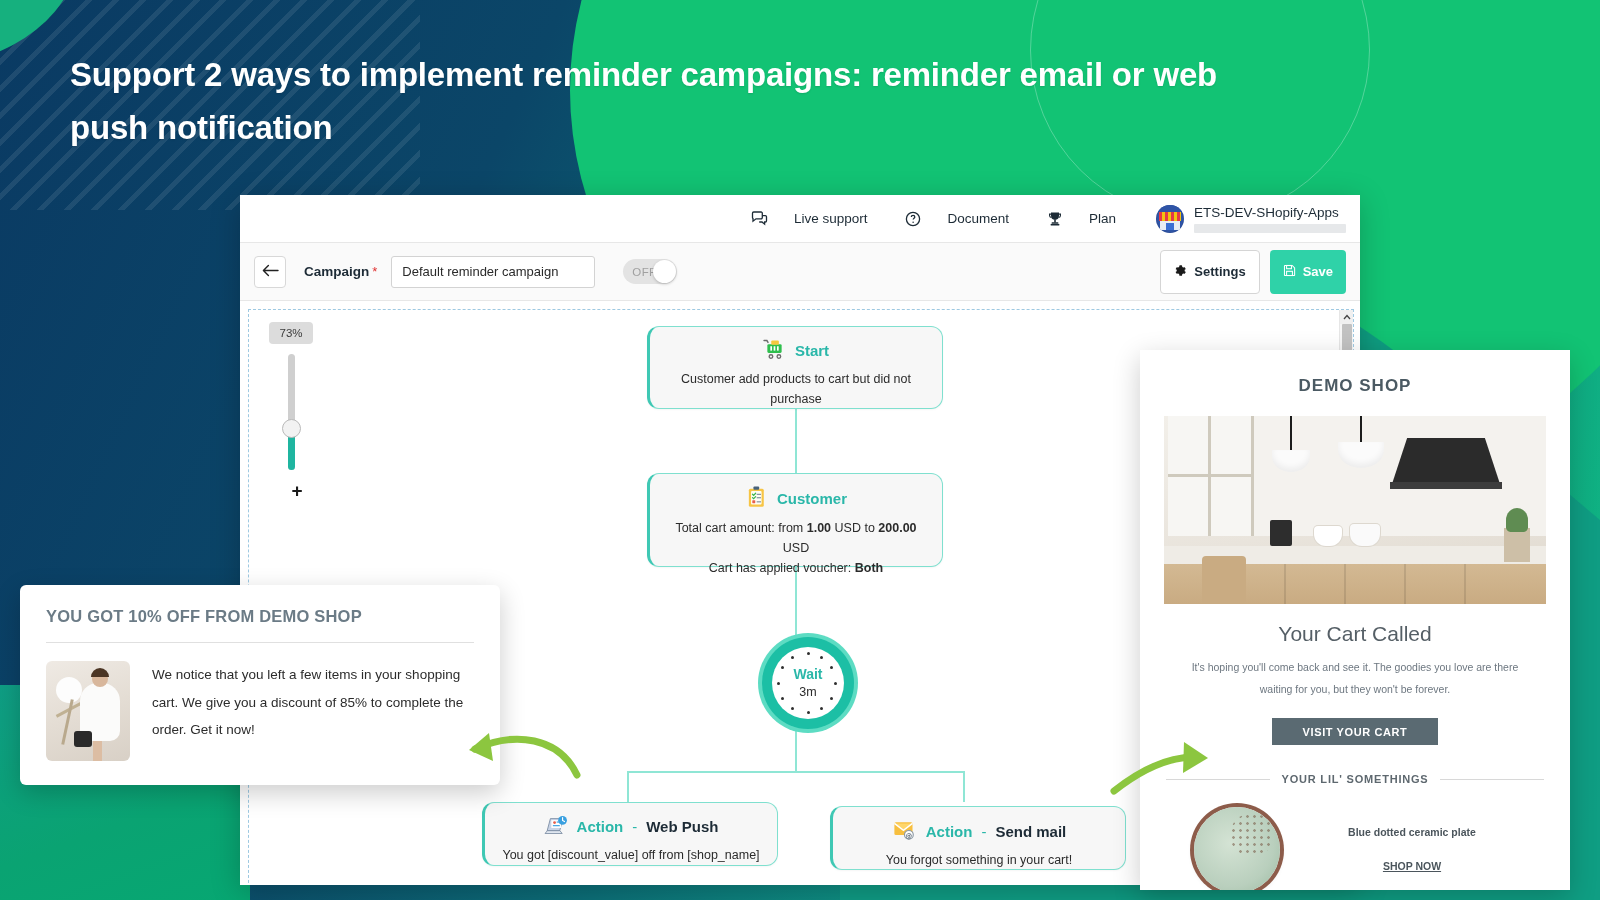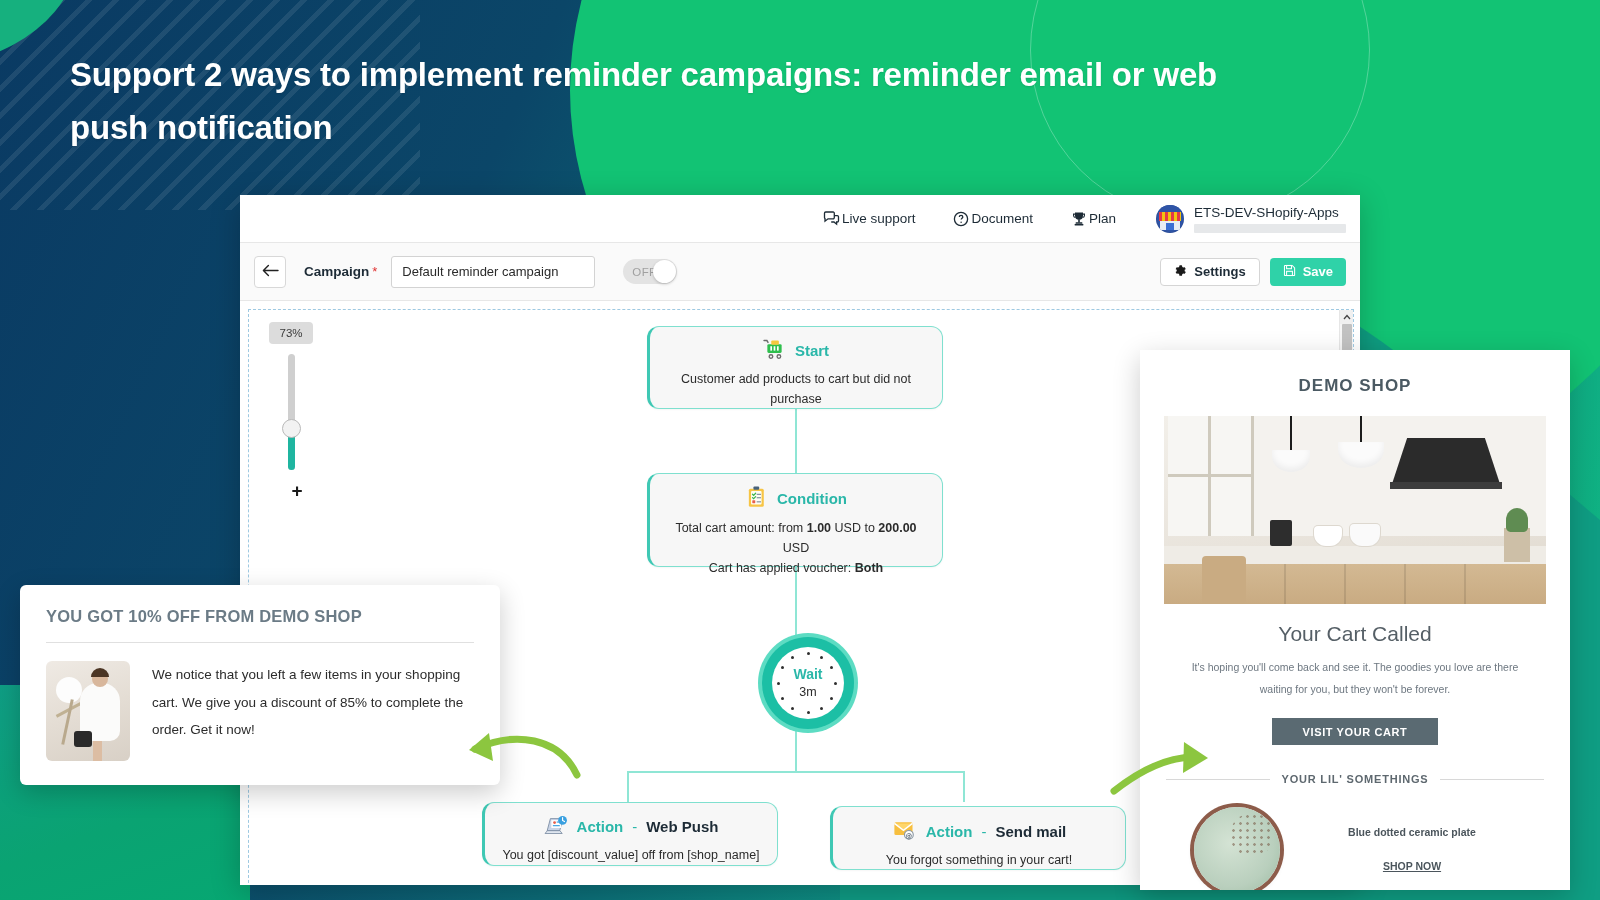--- a/index.html
+++ b/index.html
@@ -71,21 +71,21 @@
   }
 
   
   .topbar {
     height: 48px; background: #ffffff;
     display: flex; align-items: center; justify-content: flex-end;
     padding-right: 14px;
     border-bottom: 1px solid #e7e7e7;
   }
   .topbar-item {
-    display: flex; align-items: center; gap: 2px;
+    display: flex; align-items: center; gap: 26px;
     font-size: 13.5px; color: #1d2b36;
     margin-left: 38px; cursor: pointer;
   }
   .topbar-item svg { display: block; }
   .account {
     display: flex; align-items: center; gap: 10px; margin-left: 40px; cursor: pointer;
   }
   .account-avatar {
     width: 28px; height: 28px; border-radius: 50%;
     background: #2f54a6; position: relative; overflow: hidden;
@@ -133,21 +133,21 @@
     background: #e3e3e3; display: flex; align-items: center; cursor: pointer;
     position: relative;
   }
   .toggle-label { font-size: 11.5px; color: #a0a0a0; margin-left: 9px; letter-spacing: .4px; }
   .toggle-knob {
     position: absolute; right: 1px; top: 1px; width: 23px; height: 23px;
     border-radius: 50%; background: #fff; box-shadow: 0 1px 3px rgba(0,0,0,0.22);
   }
   .toolbar-spacer { flex: 1; }
   .btn {
-    height: 28px; border-radius: 4px; display: flex; align-items: center;
+    height: 44px; border-radius: 4px; display: flex; align-items: center;
     gap: 7px; padding: 4px 13px; font-size: 13px; cursor: pointer;
   }
   .btn-settings { border: 1px solid #d5d5d5; background: #fff; color: #1d2b36; font-weight: bold; }
   .btn-save { background: #2fd2a8; color: #fff; margin-left: 10px; font-weight: bold; }
 
   
   .canvas {
     position: relative; height: 584px; background: #fff;
     border: 1px dashed #9ec9e2; margin: 8px 6px 0 8px;
     overflow: hidden;
@@ -470,21 +470,21 @@
             <rect x="6.3" y="5.2" width="11" height="14.2" rx="1" fill="#fffdf4"></rect>
             <rect x="8.8" y="0.6" width="6" height="3.4" rx="1" fill="#47617a"></rect>
             <path d="M7.8 8.6l1.2 1.2 2.1-2.2" stroke="#3cb54a" stroke-width="1.3" fill="none" stroke-linecap="round"></path>
             <rect x="12.2" y="8.1" width="4.5" height="1.3" fill="#8a96a1"></rect>
             <path d="M7.8 12.1l1.2 1.2 2.1-2.2" stroke="#3cb54a" stroke-width="1.3" fill="none" stroke-linecap="round"></path>
             <rect x="12.2" y="11.6" width="4.5" height="1.3" fill="#8a96a1"></rect>
             <rect x="7.6" y="14.9" width="3.1" height="3.1" rx=".5" fill="#e8604c"></rect>
             <rect x="12.2" y="15.9" width="4.5" height="1.3" fill="#8a96a1"></rect>
           </svg>
         </span>
-        <span class="node-title">Condition</span>
+        <span class="node-title">Customer</span>
       </div>
       <div class="node-body">
         <div>
           <span>Total cart amount: from </span><b>1.00</b><span> USD to </span><b>200.00</b><span> USD</span>
         </div>
         <div>
           <span>Cart has applied voucher: </span><b>Both</b>
         </div>
       </div>
     </div>

